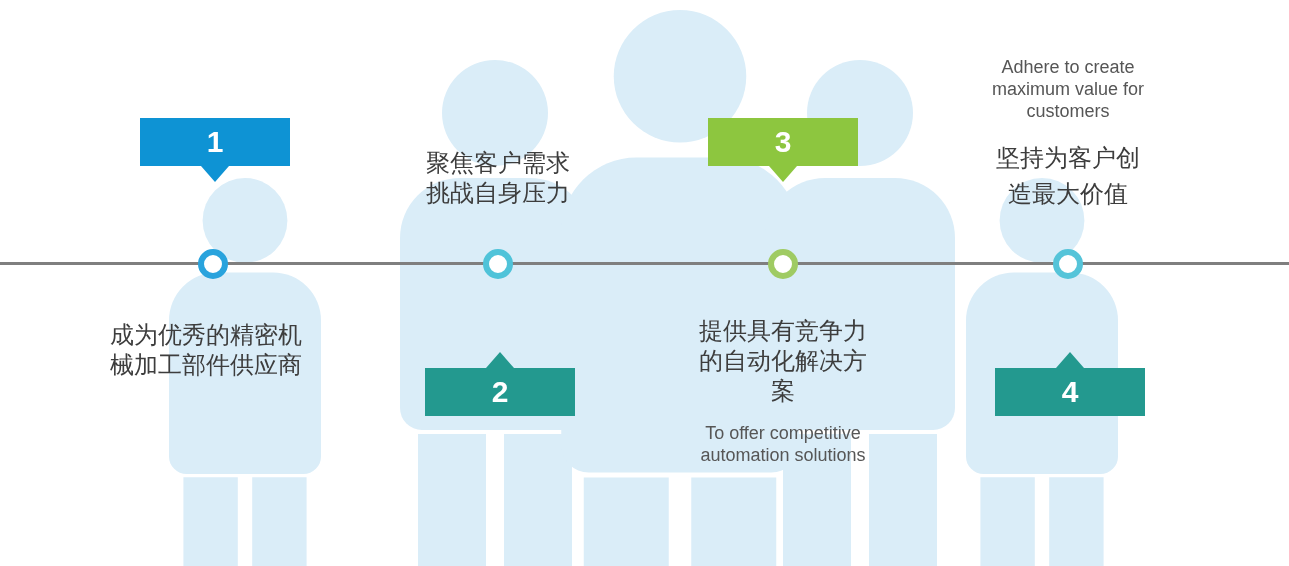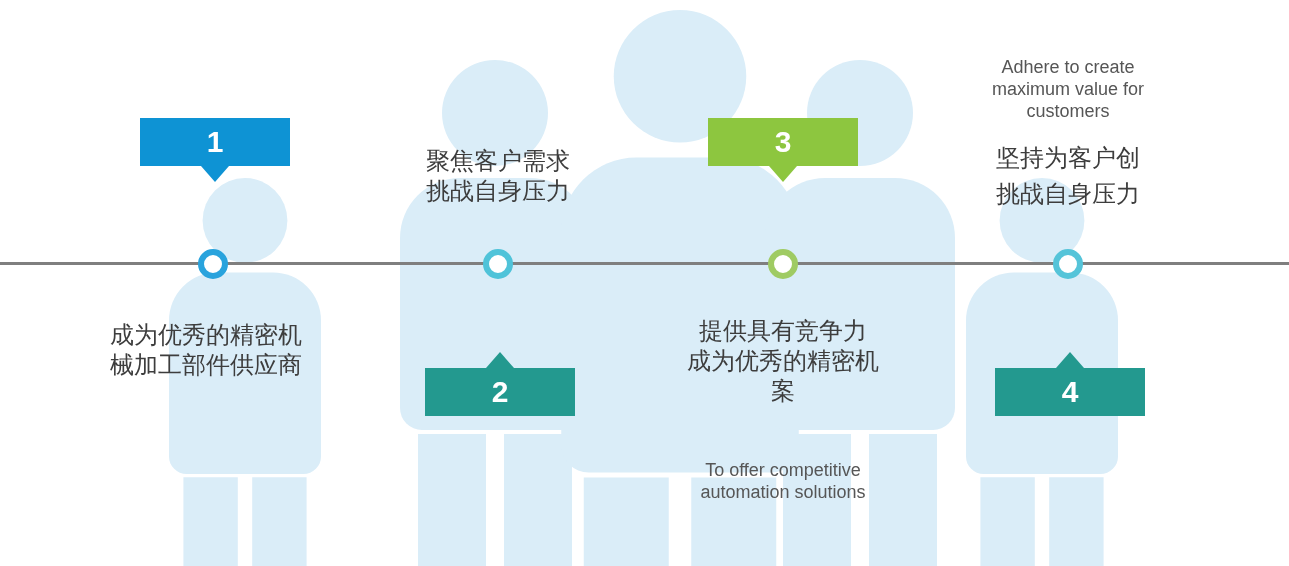--- a/index.html
+++ b/index.html
@@ -74,40 +74,40 @@
   <div class="marker" style="left: 768px; border-color: rgb(159, 203, 99);"></div>
   <div class="marker" style="left: 1053px; border-color: rgb(85, 196, 217);"></div>
 
   <div class="badge" style="left: 140px; top: 118px; background-color: rgb(14, 147, 212);">
     <span class="badge-num">1</span>
     <span class="arrow arrow-down" style="border-top-color: rgb(14, 147, 212);"></span>
   </div>
   <div class="text zh" style="left:76px;top:320px;">成为优秀的精密机
 械加工部件供应商</div>
 
-  <div class="text zh" style="left:368px;top:148px;font-family:Liberation Mono, monospace;">聚焦客户需求
+  <div class="text zh" style="left:368px;top:148px;">聚焦客户需求
 挑战自身压力</div>
   <div class="badge" style="left: 425px; top: 368px; background-color: rgb(35, 153, 143);">
     <span class="badge-num">2</span>
     <span class="arrow arrow-up" style="border-bottom-color: rgb(35, 153, 143);"></span>
   </div>
 
   <div class="badge" style="left: 708px; top: 118px; background-color: rgb(141, 198, 63);">
     <span class="badge-num">3</span>
     <span class="arrow arrow-down" style="border-top-color: rgb(141, 198, 63);"></span>
   </div>
   <div class="text zh" style="left:653px;top:316px;">提供具有竞争力
-成为优秀的精密机
+的自动化解决方
 案</div>
-  <div class="text en" style="left:653px;top:422px;margin-top:37px;">To offer competitive
+  <div class="text en" style="left:653px;top:422px;">To offer competitive
 automation solutions</div>
 
   <div class="text en" style="left:938px;top:56px;">Adhere to create
 maximum value for
 customers</div>
   <div class="text zh" style="left:938px;top:140px;line-height:36px;">坚持为客户创
-挑战自身压力</div>
+造最大价值</div>
   <div class="badge" style="left: 995px; top: 368px; background-color: rgb(35, 153, 143);">
     <span class="badge-num">4</span>
     <span class="arrow arrow-up" style="border-bottom-color: rgb(35, 153, 143);"></span>
   </div>
 
 </div>
 
 </body></html>

